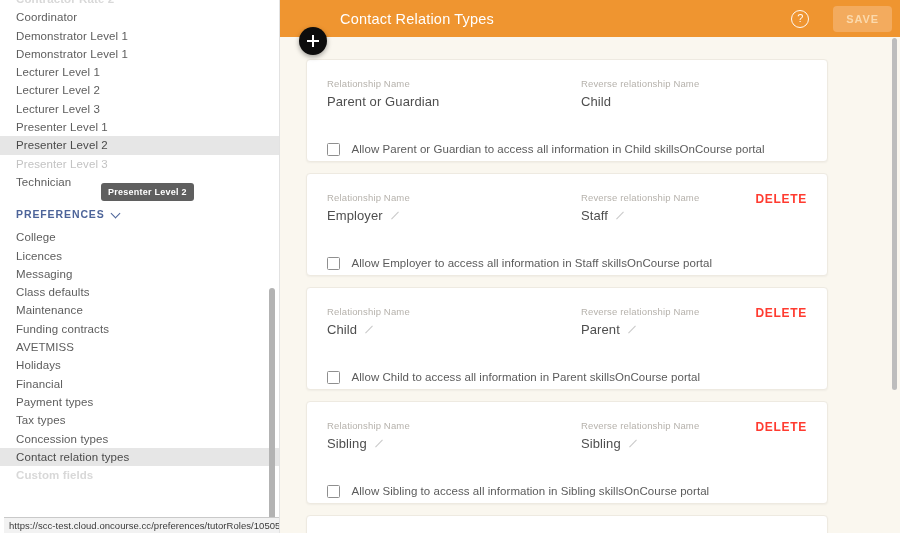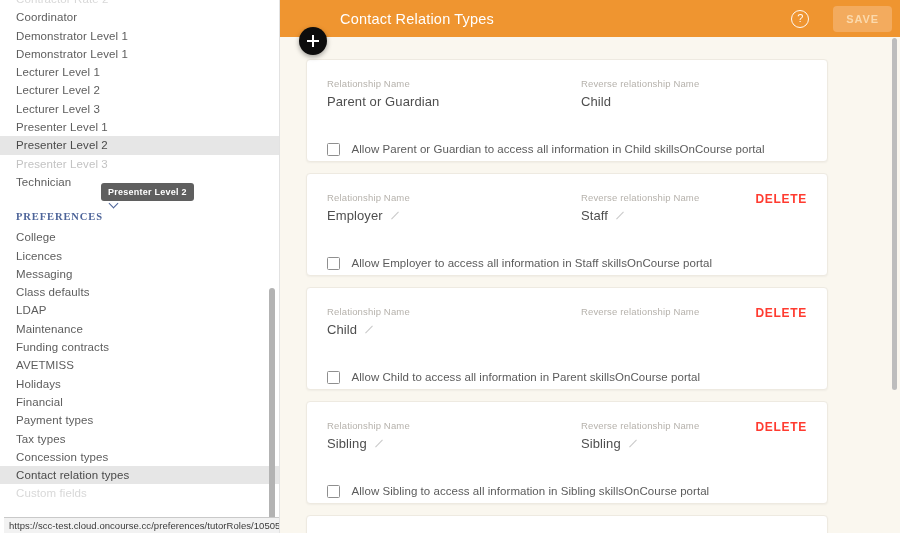--- a/index.html
+++ b/index.html
@@ -40,33 +40,33 @@
     padding: 0 12px 0 16px;
     font-size: 11.5px;
     color: #5d5d5d;
     white-space: nowrap;
     overflow: hidden;
     cursor: pointer;
     letter-spacing: 0.1px;
   }
   .nav-item.muted { color: #c3c3c3; }
   .nav-item.selected { background: #e6e6e6; color: #4a4a4a; }
-  .nav-item.cut { color: #d8d8d8; }
+  .nav-item.cut { color: #d8d8d8; font-weight: bold; }
 
   .nav-group-header {
     height: 28px;
     line-height: 34px;
     padding: 0 12px 0 16px;
     font-size: 10.5px;
     font-weight: bold;
     letter-spacing: 0.9px;
     color: #4d6499;
     display: flex;
-    cursor: pointer;
-    font-family: Liberation Serif, serif;
+    align-items: center;
+    cursor: pointer;
   }
   .nav-group-header .chev {
     margin-left: 7px;
     display: inline-block;
     width: 9px; height: 9px;
     position: relative;
     top: -1px;
   }
   .nav-group-header .chev::after {
     content: "";
@@ -330,21 +330,20 @@
       <div class="nav-spacer"></div>
       <div class="nav-group-header">
         <span>PREFERENCES</span>
         <span class="chev"></span>
       </div>
       <div id="prefs-list">
           <div class="nav-item">College</div>
           <div class="nav-item">Licences</div>
           <div class="nav-item">Messaging</div>
           <div class="nav-item">Class defaults</div>
-          <div class="nav-item">LDAP</div>
           <div class="nav-item">Maintenance</div>
           <div class="nav-item">Funding contracts</div>
           <div class="nav-item">AVETMISS</div>
           <div class="nav-item">Holidays</div>
           <div class="nav-item">Financial</div>
           <div class="nav-item">Payment types</div>
           <div class="nav-item">Tax types</div>
           <div class="nav-item">Concession types</div>
           <div class="nav-item selected">Contact relation types</div>
           <div class="nav-item cut">Custom fields</div>
@@ -421,20 +420,24 @@
             <div class="card-row">
               <div class="field">
                 <div class="field-label">Relationship Name</div>
                 <div class="field-value">
                   <span>Child</span>
                   <span class="pencil"></span>
                 </div>
               </div>
               <div class="field">
                 <div class="field-label">Reverse relationship Name</div>
+                <div class="field-value">
+                  <span>Parent</span>
+                  <span class="pencil"></span>
+                </div>
               </div>
               <div class="delete-link">DELETE</div>
             </div>
             <div class="checkrow">
               <div class="checkbox"></div>
               <div class="checklabel">Allow Child to access all information in Parent skillsOnCourse portal</div>
             </div>
           </div>
           <div class="card">
             <div class="card-row">

